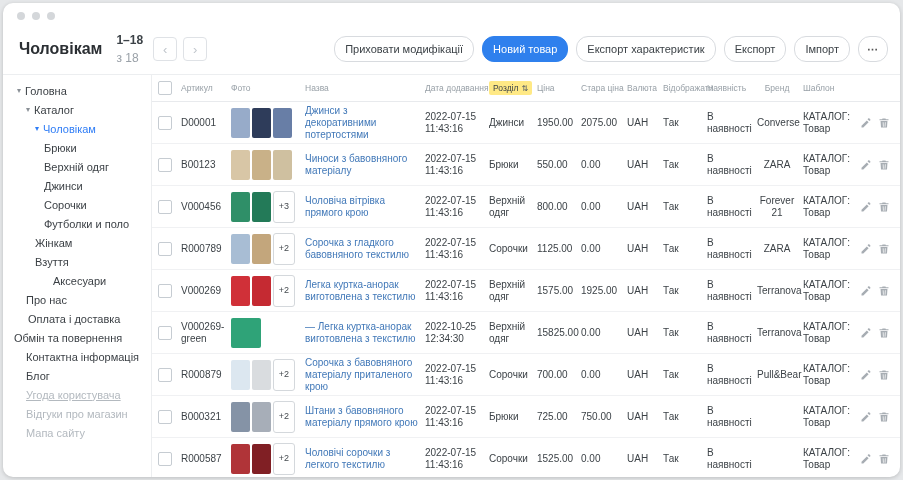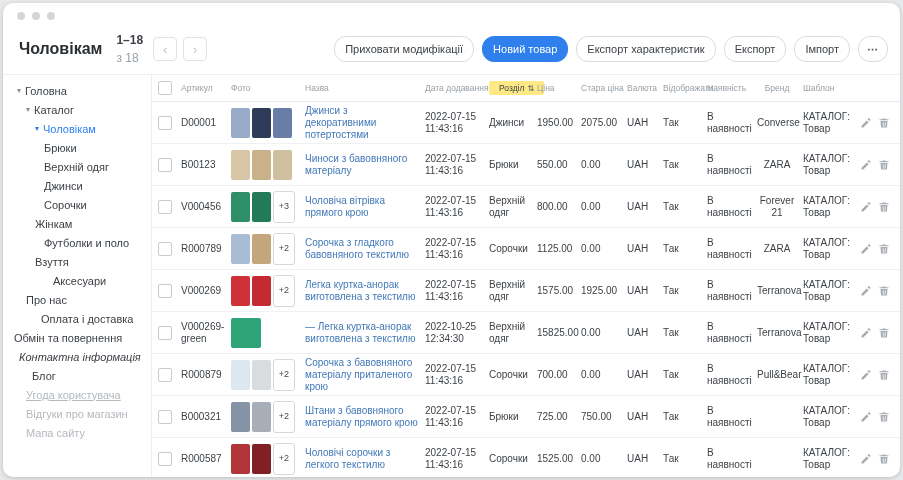--- a/index.html
+++ b/index.html
@@ -45,21 +45,21 @@
   .c-date{width:64px;}
   .c-section{width:48px;}
   .c-price{width:44px;}
   .c-oldprice{width:46px;}
   .c-currency{width:36px;}
   .c-display{width:44px;}
   .c-availability{width:50px;}
   .c-brand{width:46px;text-align:center;}
   .c-template{width:58px;}
   .c-actions{width:40px;display:flex;gap:6px;justify-content:flex-end;padding-right:8px;}
-  .sort-pill{background:#ffe985;padding:2px 10px;border-radius:2px;color:#3c4247;
+  .sort-pill{background:#ffe985;padding:2px 4px;border-radius:2px;color:#3c4247;
     display:inline-flex;align-items:center;gap:3px;}
   .sort-icon{font-size:8px;color:#4b5563;}
   .checkbox{width:12px;height:12px;border:1px solid #c6ccd2;border-radius:2px;background:#fff;
     display:inline-block;cursor:pointer;}
   .t-row{display:flex;align-items:center;min-height:41px;border-bottom:1px solid #f0f1f3;
     font-size:10px;color:#3c4247;line-height:1.2;}
   .thumb{width:19px;height:30px;border-radius:2px;display:inline-block;cursor:pointer;}
   .thumb-lg{width:30px;}
   .more-badge{width:20px;height:30px;border:1px solid #d4d8dc;border-radius:3px;background:#fff;
     display:inline-flex;align-items:center;justify-content:center;font-size:9px;color:#454b50;cursor:pointer;}
@@ -117,45 +117,45 @@
         </div>
         <div class="nav-item" style="padding-left: 41px;">
           <span>Верхній одяг</span>
         </div>
         <div class="nav-item" style="padding-left: 41px;">
           <span>Джинси</span>
         </div>
         <div class="nav-item" style="padding-left: 41px;">
           <span>Сорочки</span>
         </div>
+        <div class="nav-item" style="padding-left: 41px;">
+          <span>Футболки и поло</span>
+        </div>
         <div class="nav-item" style="padding-left: 32px;">
           <span>Жінкам</span>
         </div>
-        <div class="nav-item" style="padding-left: 41px;">
-          <span>Футболки и поло</span>
-        </div>
         <div class="nav-item" style="padding-left: 32px;">
           <span>Взуття</span>
         </div>
         <div class="nav-item" style="padding-left: 50px;">
           <span>Аксесуари</span>
         </div>
         <div class="nav-item" style="padding-left: 23px;">
           <span>Про нас</span>
         </div>
-        <div class="nav-item" style="padding-left: 38px;">
+        <div class="nav-item" style="padding-left: 25px;">
           <span>Оплата і доставка</span>
         </div>
         <div class="nav-item" style="padding-left: 11px;">
           <span>Обмін та повернення</span>
         </div>
-        <div class="nav-item" style="padding-left: 16px; font-style: italic;">
+        <div class="nav-item" style="padding-left: 23px;">
           <span>Контактна інформація</span>
         </div>
-        <div class="nav-item" style="padding-left: 29px;">
+        <div class="nav-item" style="padding-left: 23px;">
           <span>Блог</span>
         </div>
         <div class="nav-item muted" style="padding-left: 23px; text-decoration: underline;">
           <span>Угода користувача</span>
         </div>
         <div class="nav-item muted" style="padding-left: 23px;">
           <span>Відгуки про магазин</span>
         </div>
         <div class="nav-item muted" style="padding-left: 23px;">
           <span>Мапа сайту</span>

